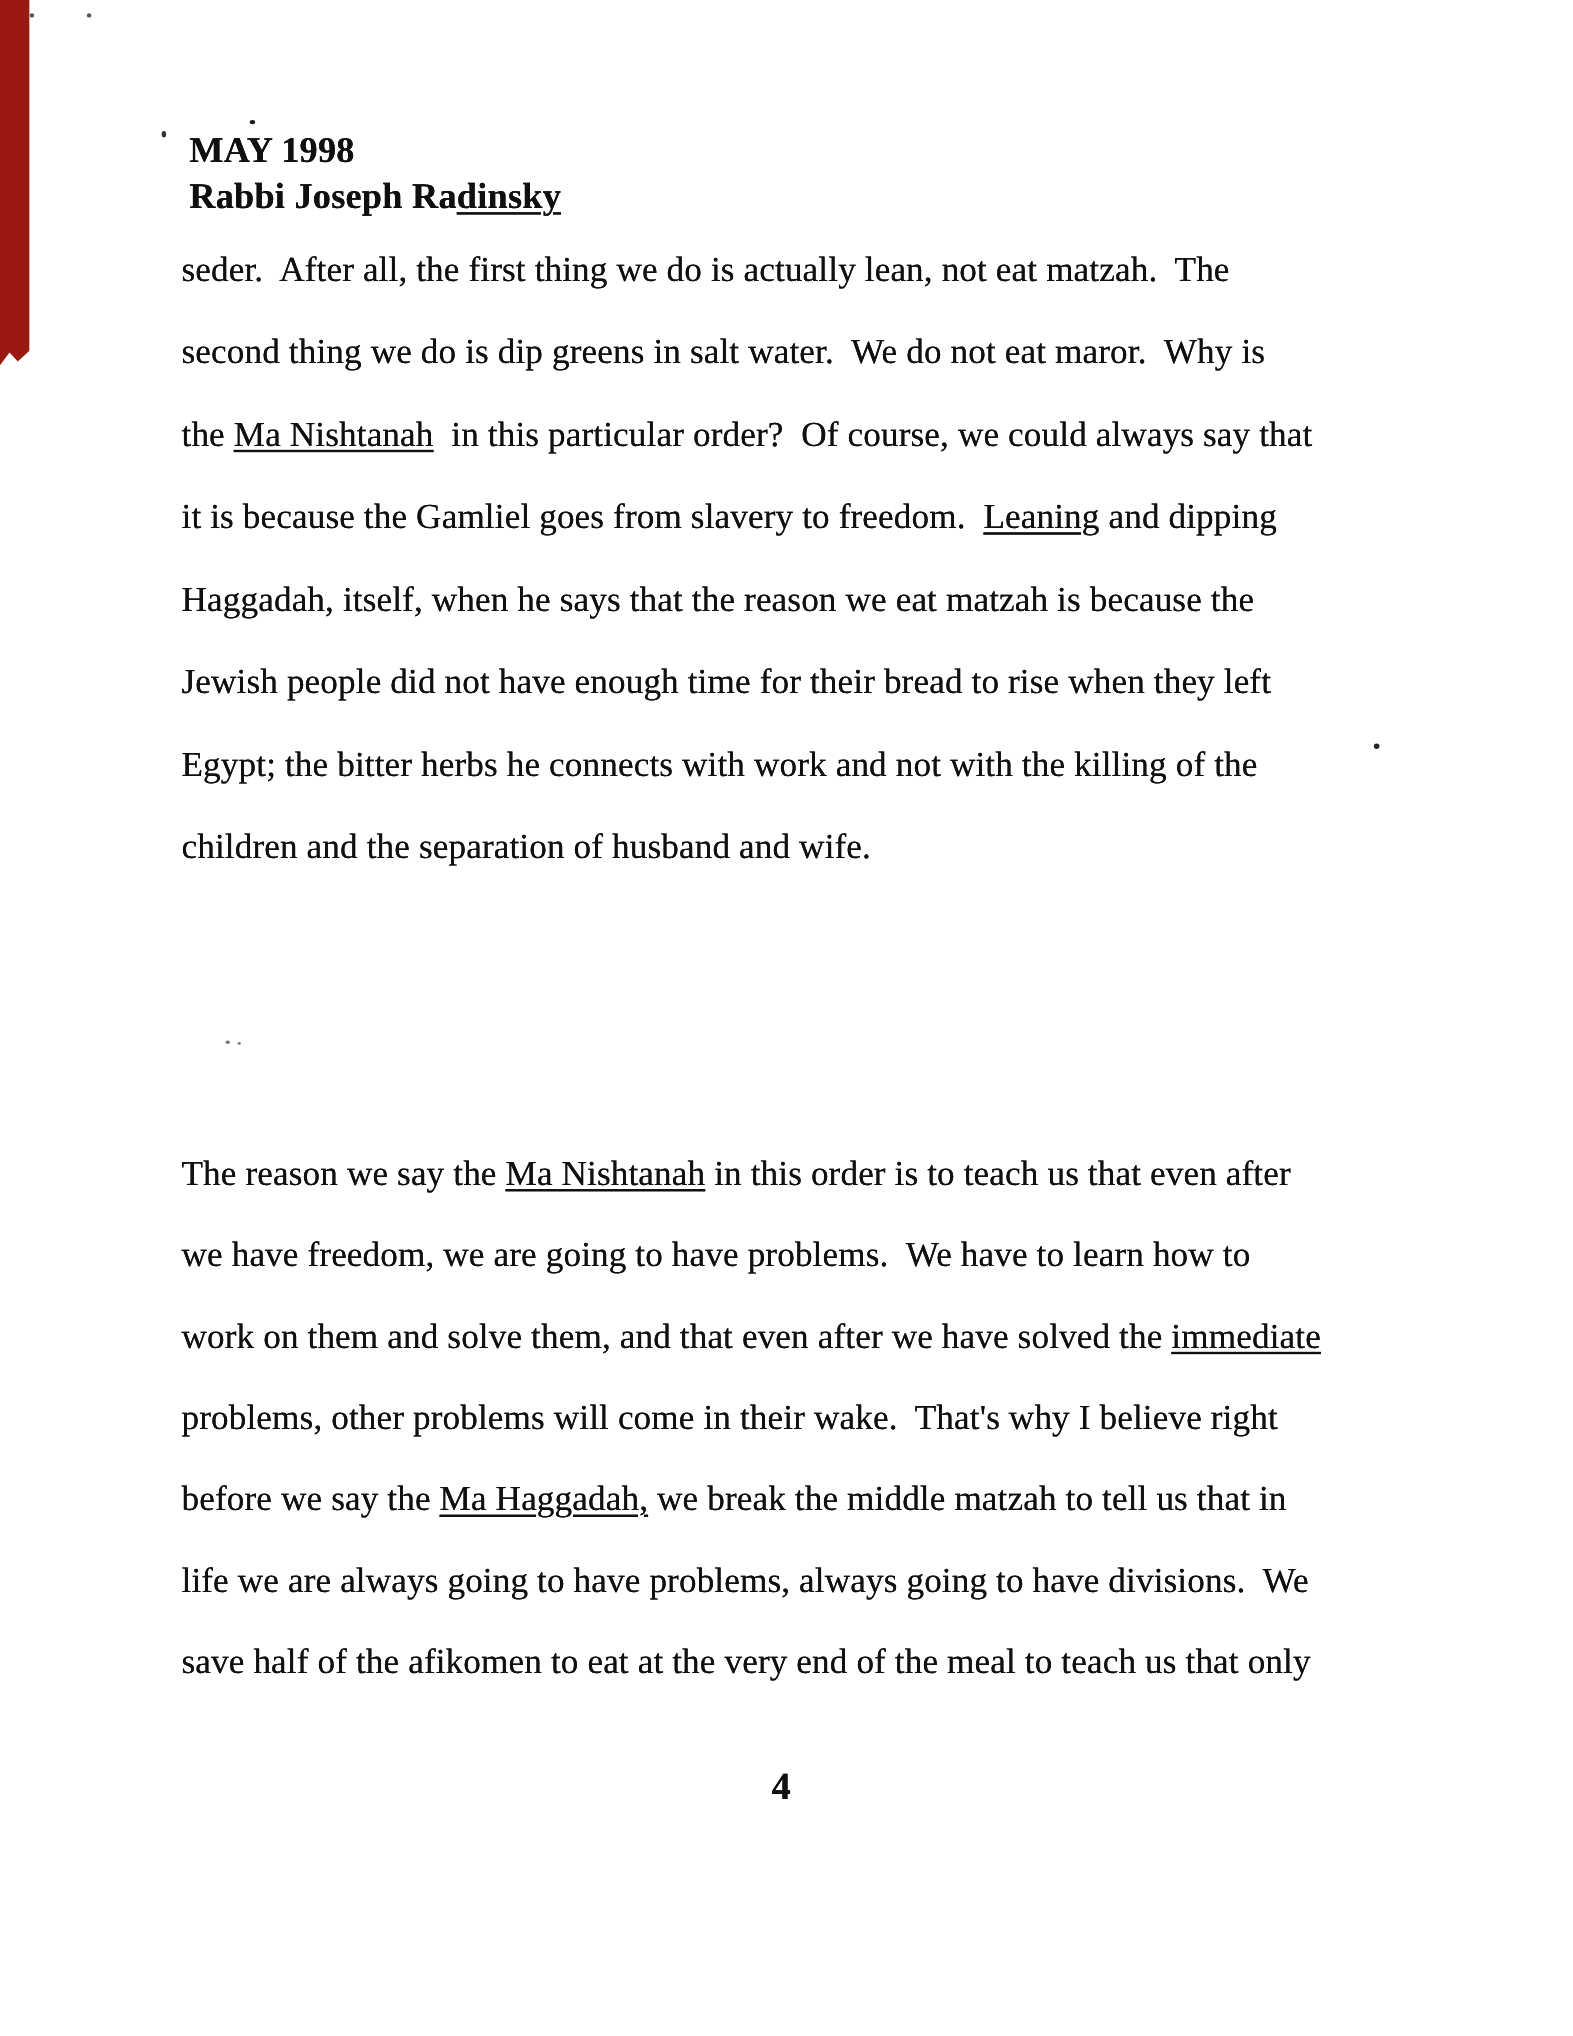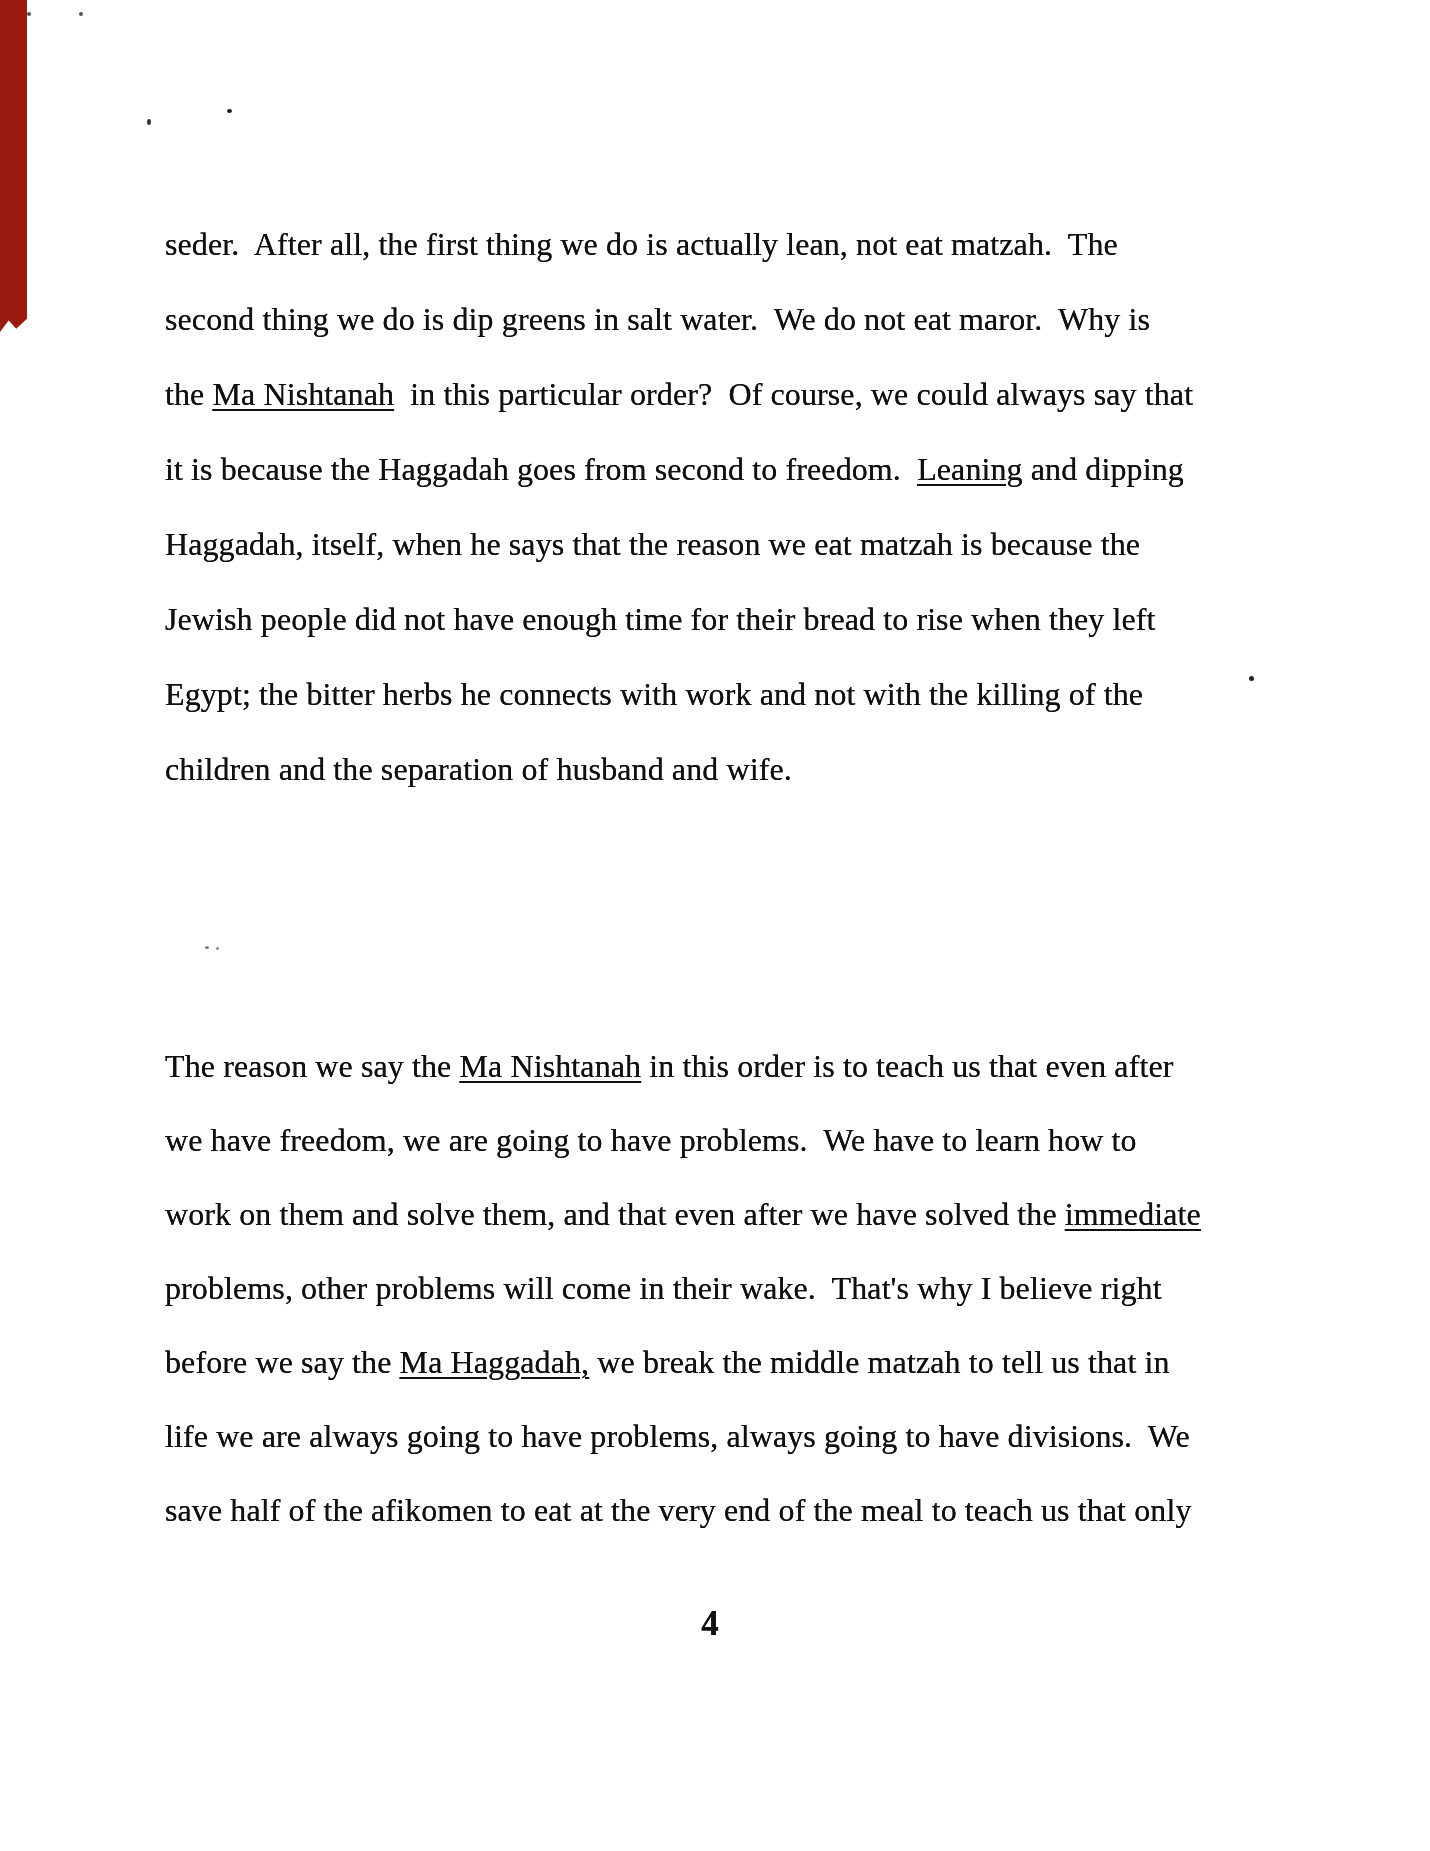--- a/index.html
+++ b/index.html
@@ -56,26 +56,27 @@
     border-radius:50%;
   }
 </style>
 </head>
 <body>
 
 <div class="page">
 
   <div class="scan-bar" style="background: rgb(154, 26, 18);"></div>
 
+  <div class="header"><div class="line"><span>MAY 1998</span></div><div class="line"><span>Rabbi Joseph Ra</span><span class="u">dinsky</span></div></div>
 
   <div class="para p1">
       <div class="line"><span>seder.  After all, the first thing we do is actually lean, not eat matzah.  The</span></div>
       <div class="line"><span>second thing we do is dip greens in salt water.  We do not eat maror.  Why is</span></div>
       <div class="line"><span>the </span><span class="u">Ma Nishtanah</span><span>  in this particular order?  Of course, we could always say that</span></div>
-      <div class="line"><span>it is because the Haggadah goes from second to freedom.  </span><span class="u">Leaning</span><span> and dipping</span></div>
+      <div class="line"><span>it is because the Gamliel goes from slavery to freedom.  </span><span class="u">Leaning</span><span> and dipping</span></div>
       <div class="line"><span>Haggadah, itself, when he says that the reason we eat matzah is because the</span></div>
       <div class="line"><span>Jewish people did not have enough time for their bread to rise when they left</span></div>
       <div class="line"><span>Egypt; the bitter herbs he connects with work and not with the killing of the</span></div>
       <div class="line"><span>children and the separation of husband and wife.</span></div>
     </div>
 
   <div class="para p2">
       <div class="line"><span>The reason we say the </span><span class="u">Ma Nishtanah</span><span> in this order is to teach us that even after</span></div>
       <div class="line"><span>we have freedom, we are going to have problems.  We have to learn how to</span></div>
       <div class="line"><span>work on them and solve them, and that even after we have solved the </span><span class="u">immediate</span></div>

